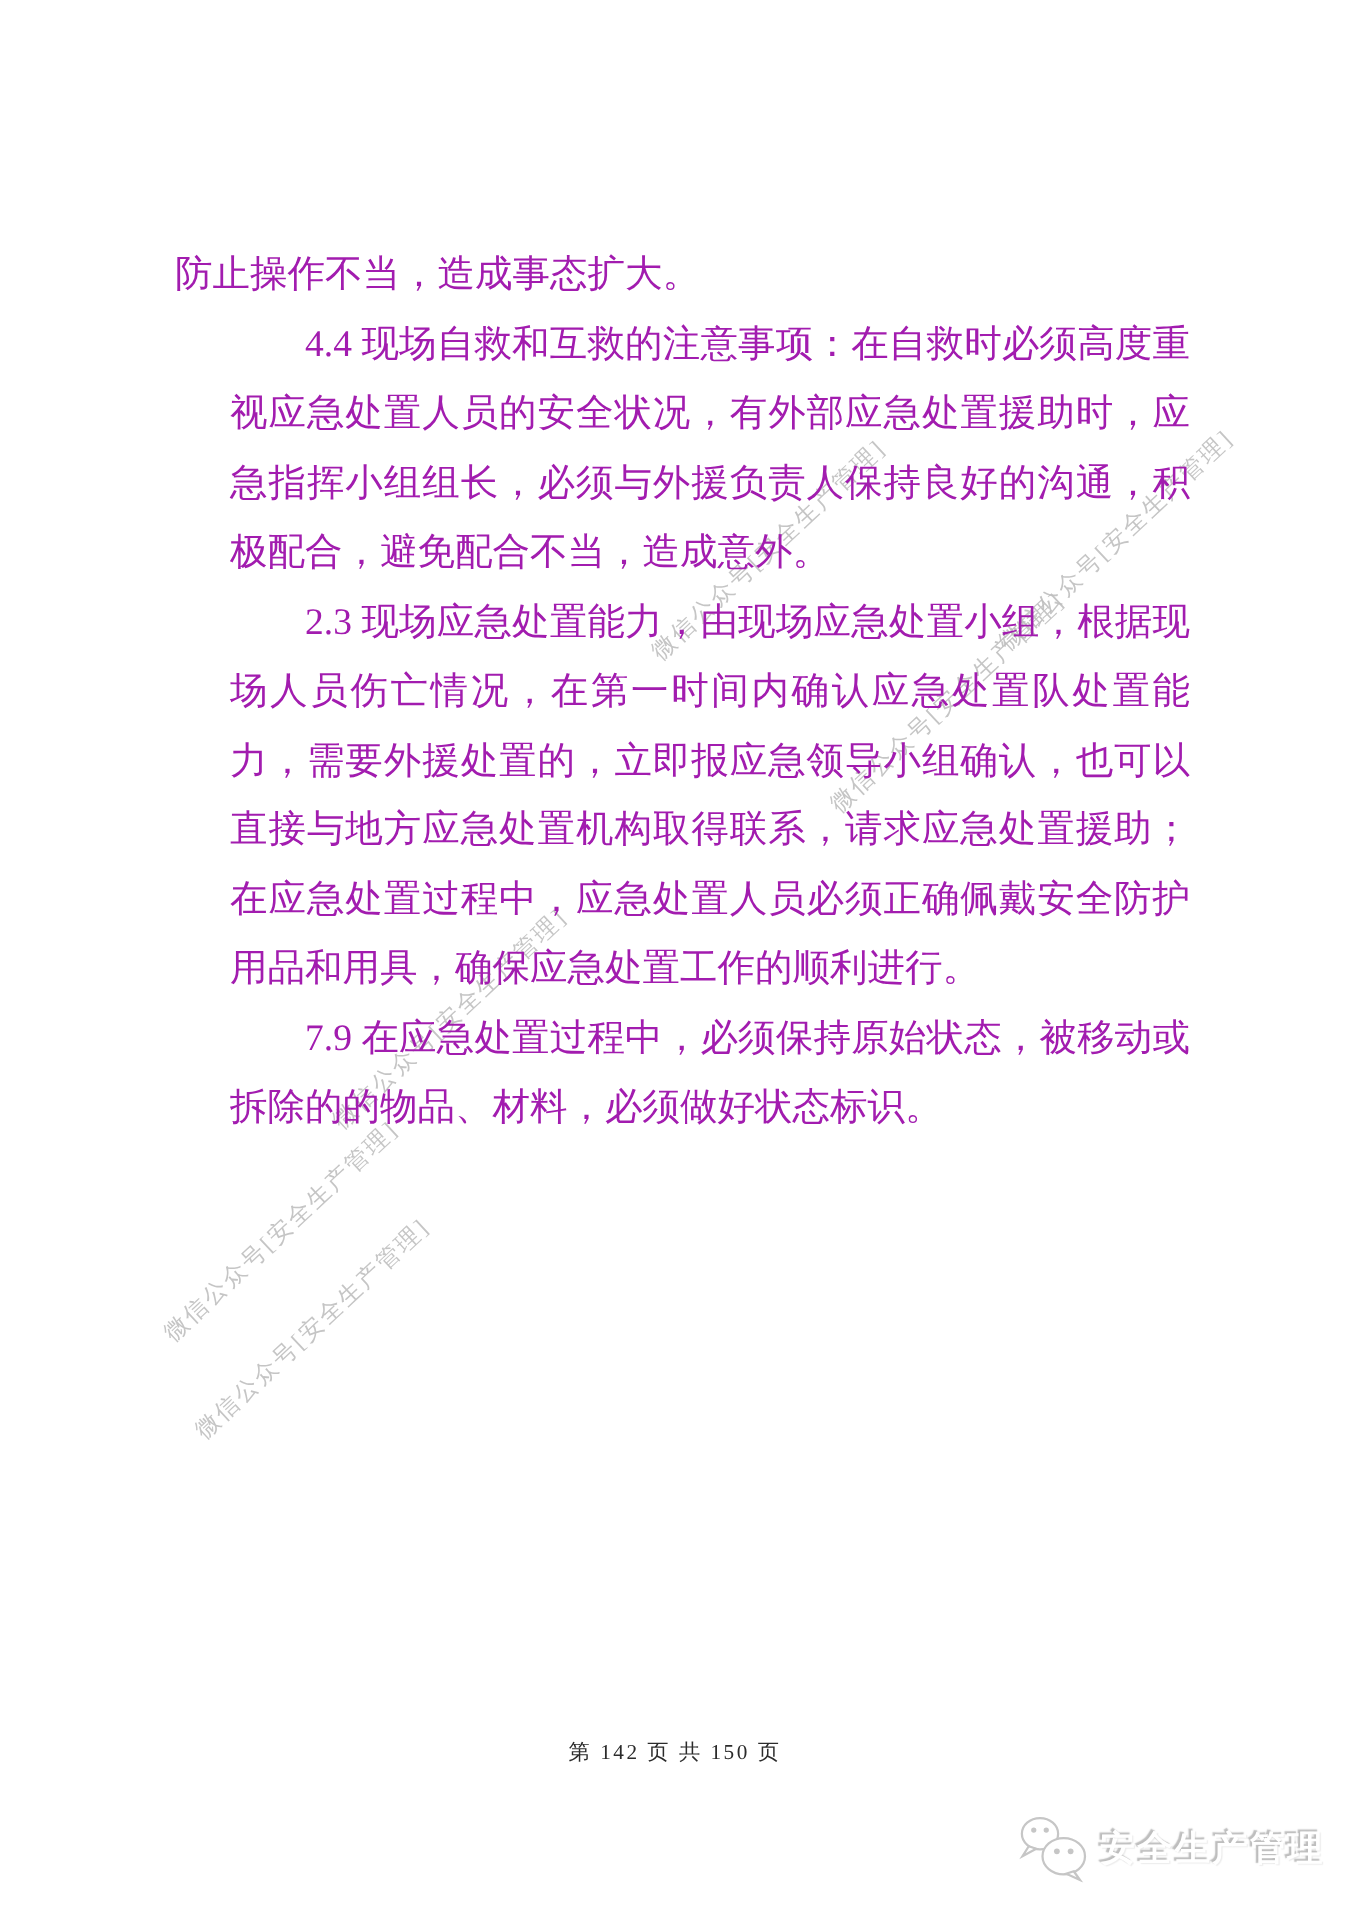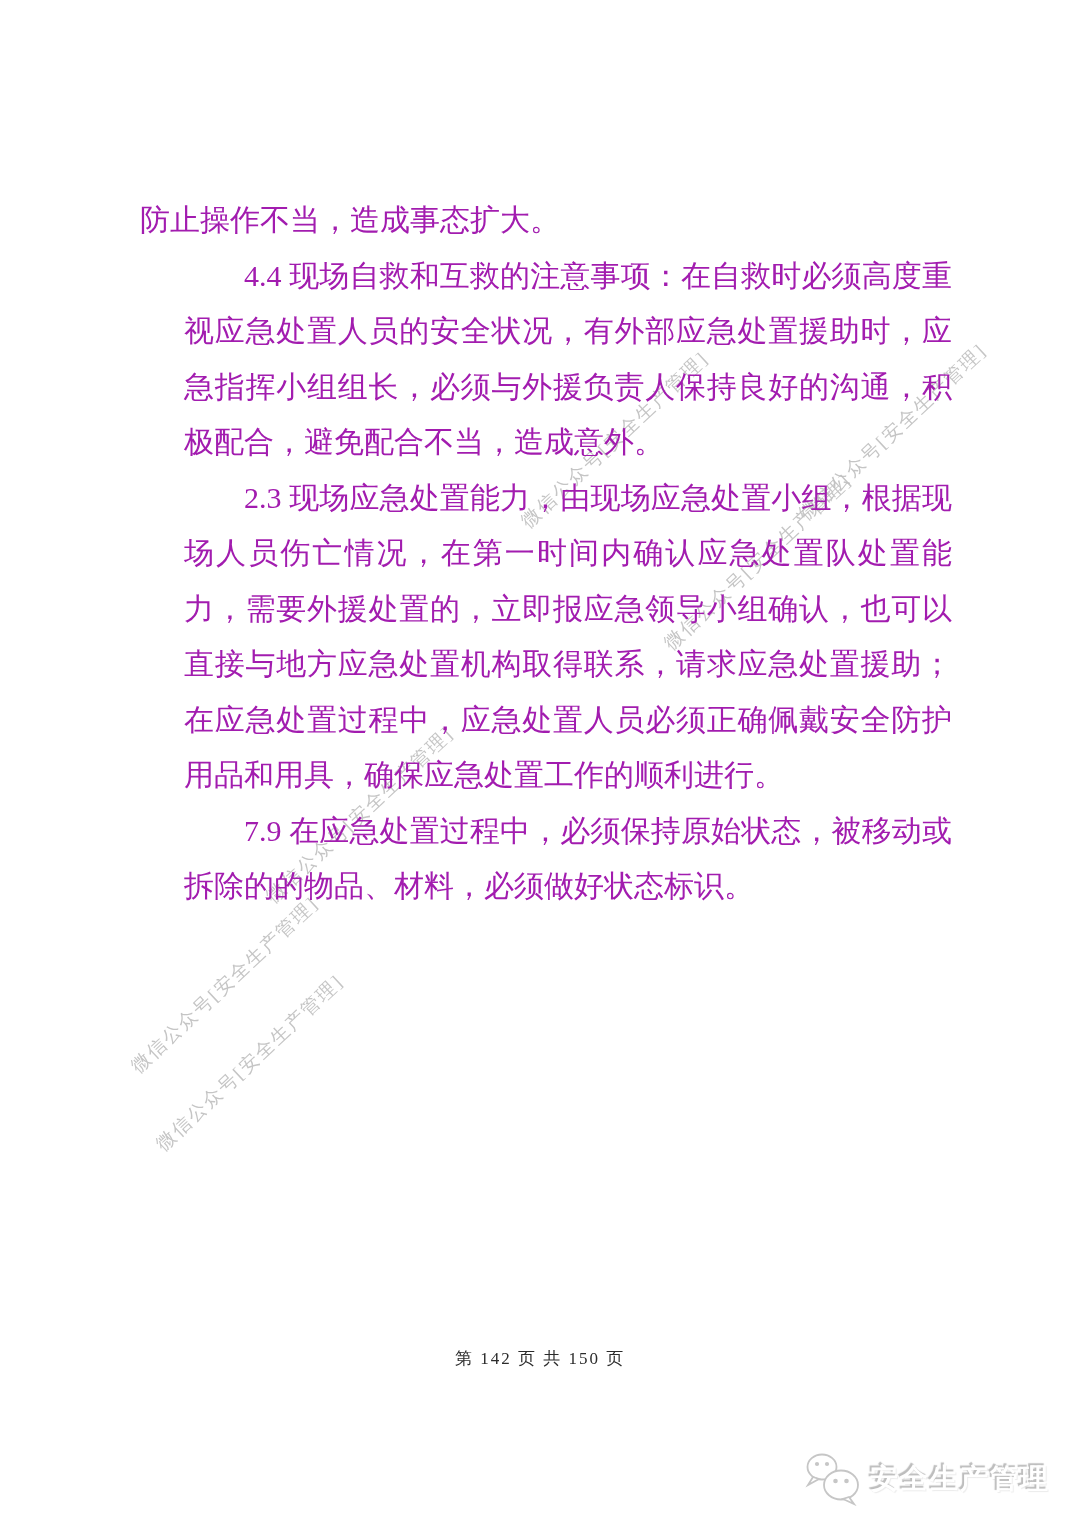--- a/index.html
+++ b/index.html
@@ -44,32 +44,32 @@
     transform: translate(-50%, -50%) rotate(-43deg);
     opacity: 0.9;
     font-family: "Liberation Serif", "DejaVu Serif", serif;
   }
 
   
   .page-number {
     position: absolute;
     left: 0;
     right: 0;
-    top: 1347px;
+    top: 1390px;
     text-align: center;
     font-size: 17px;
     letter-spacing: 2px;
     color: #2b2b2b;
   }
 
   
   .brand {
     position: absolute;
     top: 1452px;
-    right: 30px;
+    right: 20px;
     display: flex;
     align-items: center;
     gap: 8px;
     text-align: right;
   }
   .brand-text {
     font-family: "Liberation Sans", "DejaVu Sans", sans-serif;
     font-size: 28px;
     font-weight: bold;
     letter-spacing: 2px;

